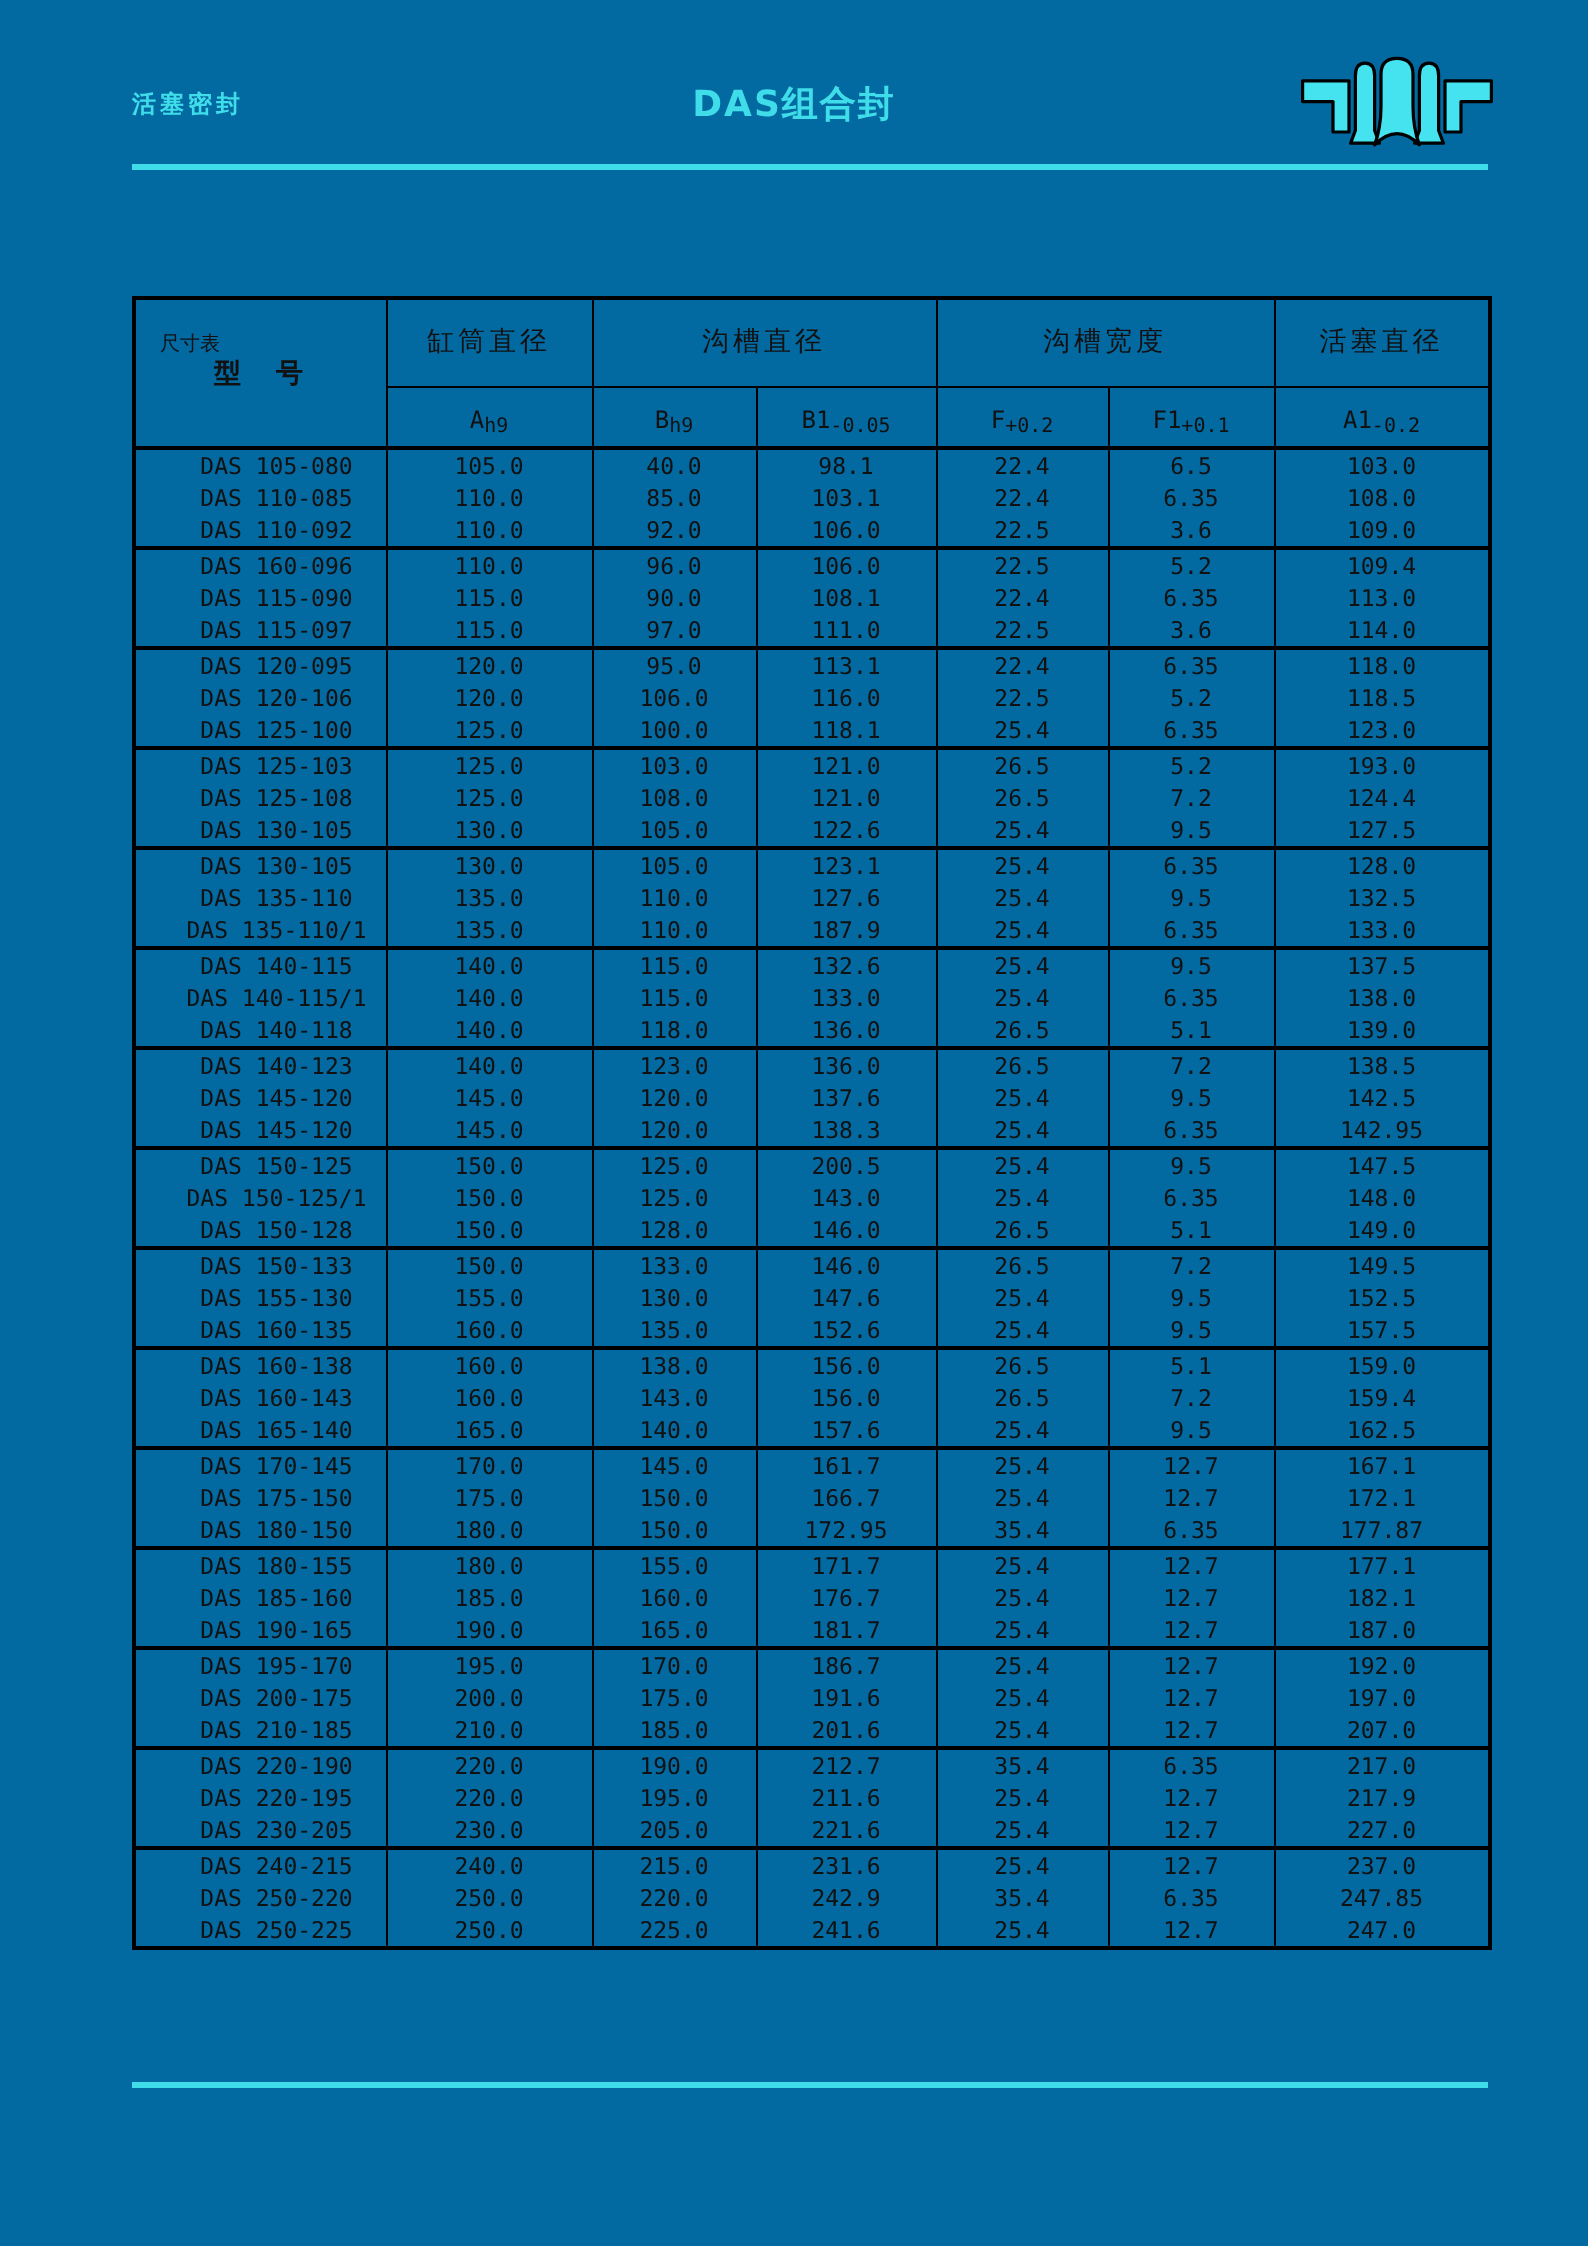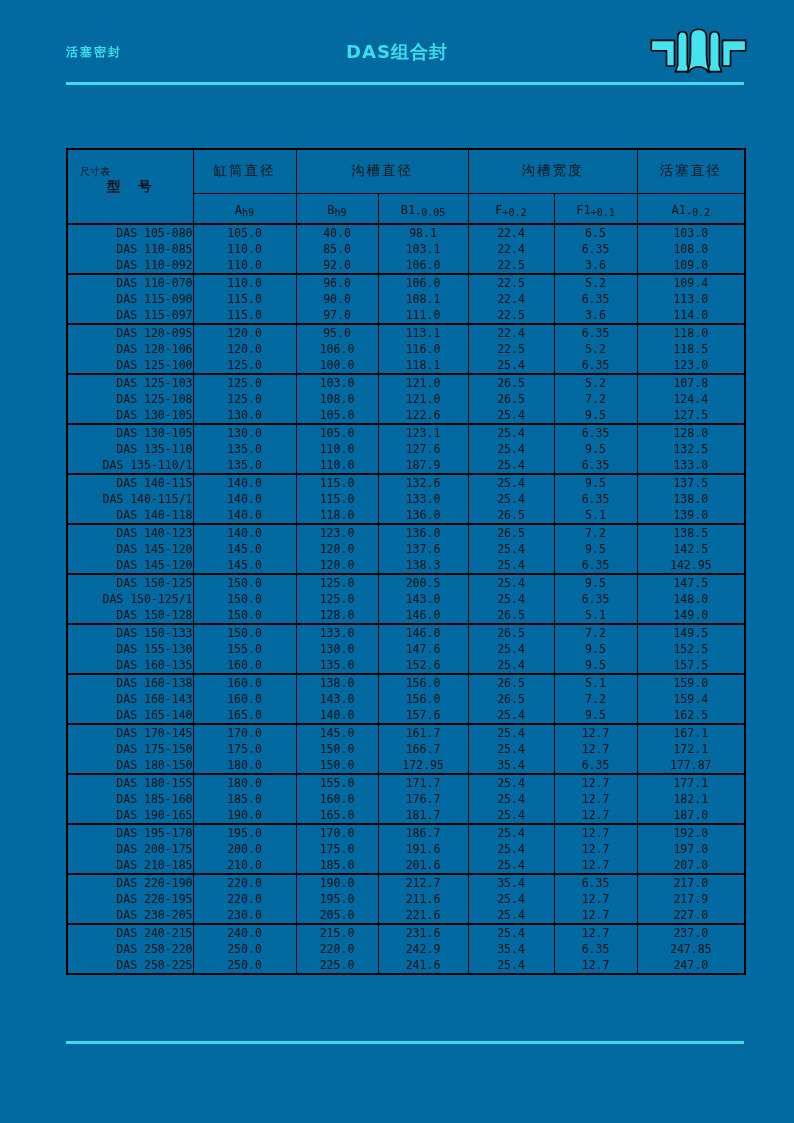--- a/index.html
+++ b/index.html
@@ -37,21 +37,21 @@
   th.model-header { white-space:pre; letter-spacing:4px;font-weight:bold; }
   .sym { font-family:"DejaVu Sans Mono", monospace; font-size:12px; }
   .tol { font-family:"DejaVu Sans Mono", monospace; font-size:10px; position:relative; top:2px; }
   tbody.group { border-top:2px solid #000; }
   tbody.group td {
     border-top:none; border-bottom:none;
     height:16px; line-height:16px;
     font-family:"DejaVu Sans Mono", monospace; font-size:11.5px;
     text-align:center; white-space:nowrap;
   }
-  tbody.group td.model { text-align:right; padding-left:16px;margin-top:24px; }
+  tbody.group td.model { text-align:center; padding-left:16px;margin-top:24px; }
 </style>
 </head>
 <body>
 
 <div class="page">
 
   <span class="hdr-left">活塞密封</span>
   <span class="hdr-title">DAS组合封</span>
 
   <svg class="hdr-logo" viewBox="0 0 120 70" xmlns="http://www.w3.org/2000/svg">
@@ -119,21 +119,21 @@
           <td>110.0</td>
           <td>92.0</td>
           <td>106.0</td>
           <td>22.5</td>
           <td>3.6</td>
           <td>109.0</td>
         </tr>
       </tbody>
       <tbody class="group">
         <tr>
-          <td class="model">DAS 110-070</td>
+          <td class="model">DAS 160-096</td>
           <td>110.0</td>
           <td>96.0</td>
           <td>106.0</td>
           <td>22.5</td>
           <td>5.2</td>
           <td>109.4</td>
         </tr>
         <tr>
           <td class="model">DAS 115-090</td>
           <td>115.0</td>
@@ -183,21 +183,21 @@
         </tr>
       </tbody>
       <tbody class="group">
         <tr>
           <td class="model">DAS 125-103</td>
           <td>125.0</td>
           <td>103.0</td>
           <td>121.0</td>
           <td>26.5</td>
           <td>5.2</td>
-          <td>107.8</td>
+          <td>193.0</td>
         </tr>
         <tr>
           <td class="model">DAS 125-108</td>
           <td>125.0</td>
           <td>108.0</td>
           <td>121.0</td>
           <td>26.5</td>
           <td>7.2</td>
           <td>124.4</td>
         </tr>

